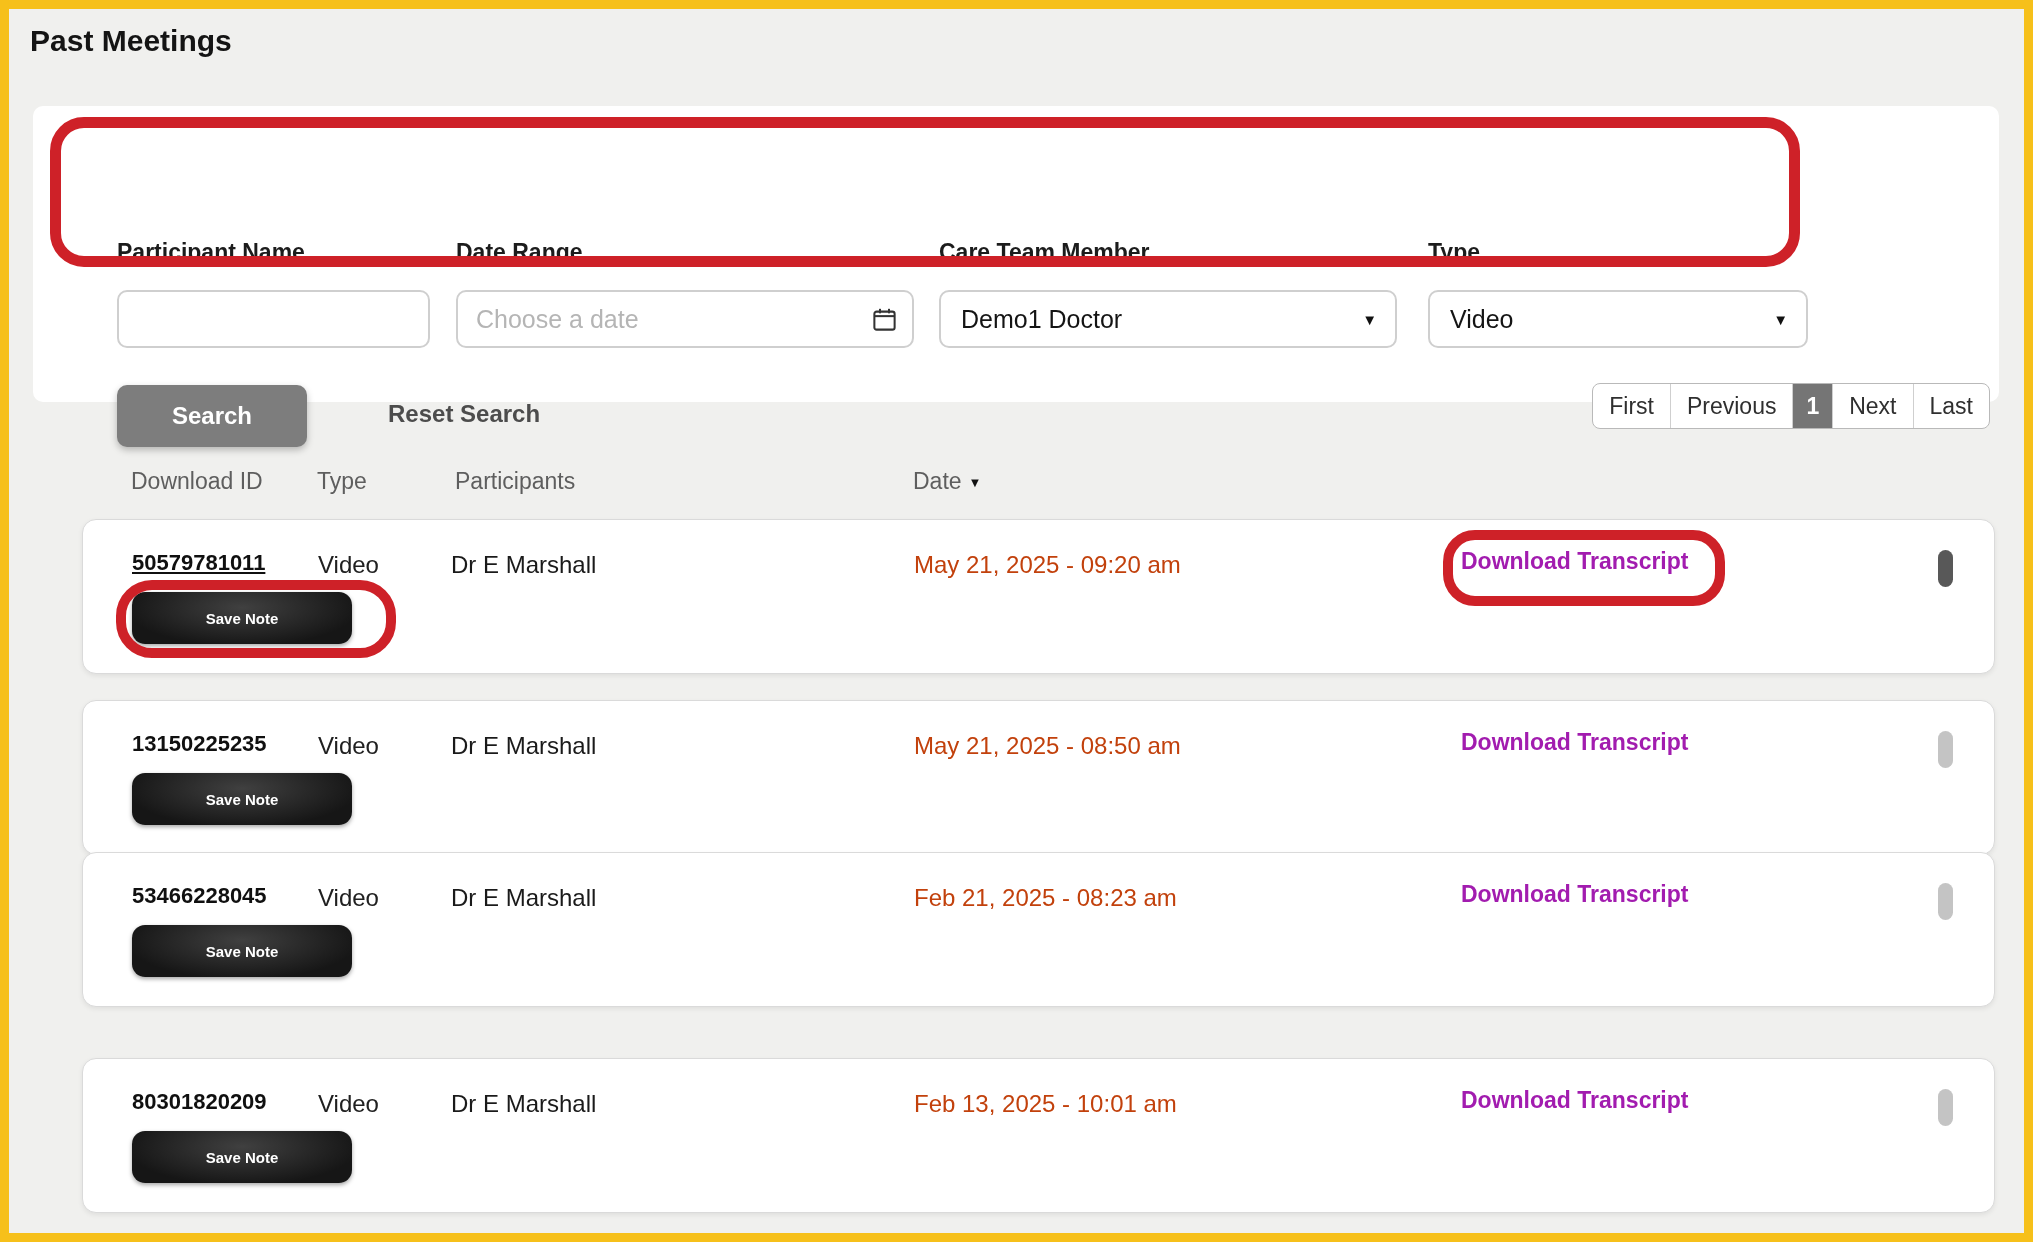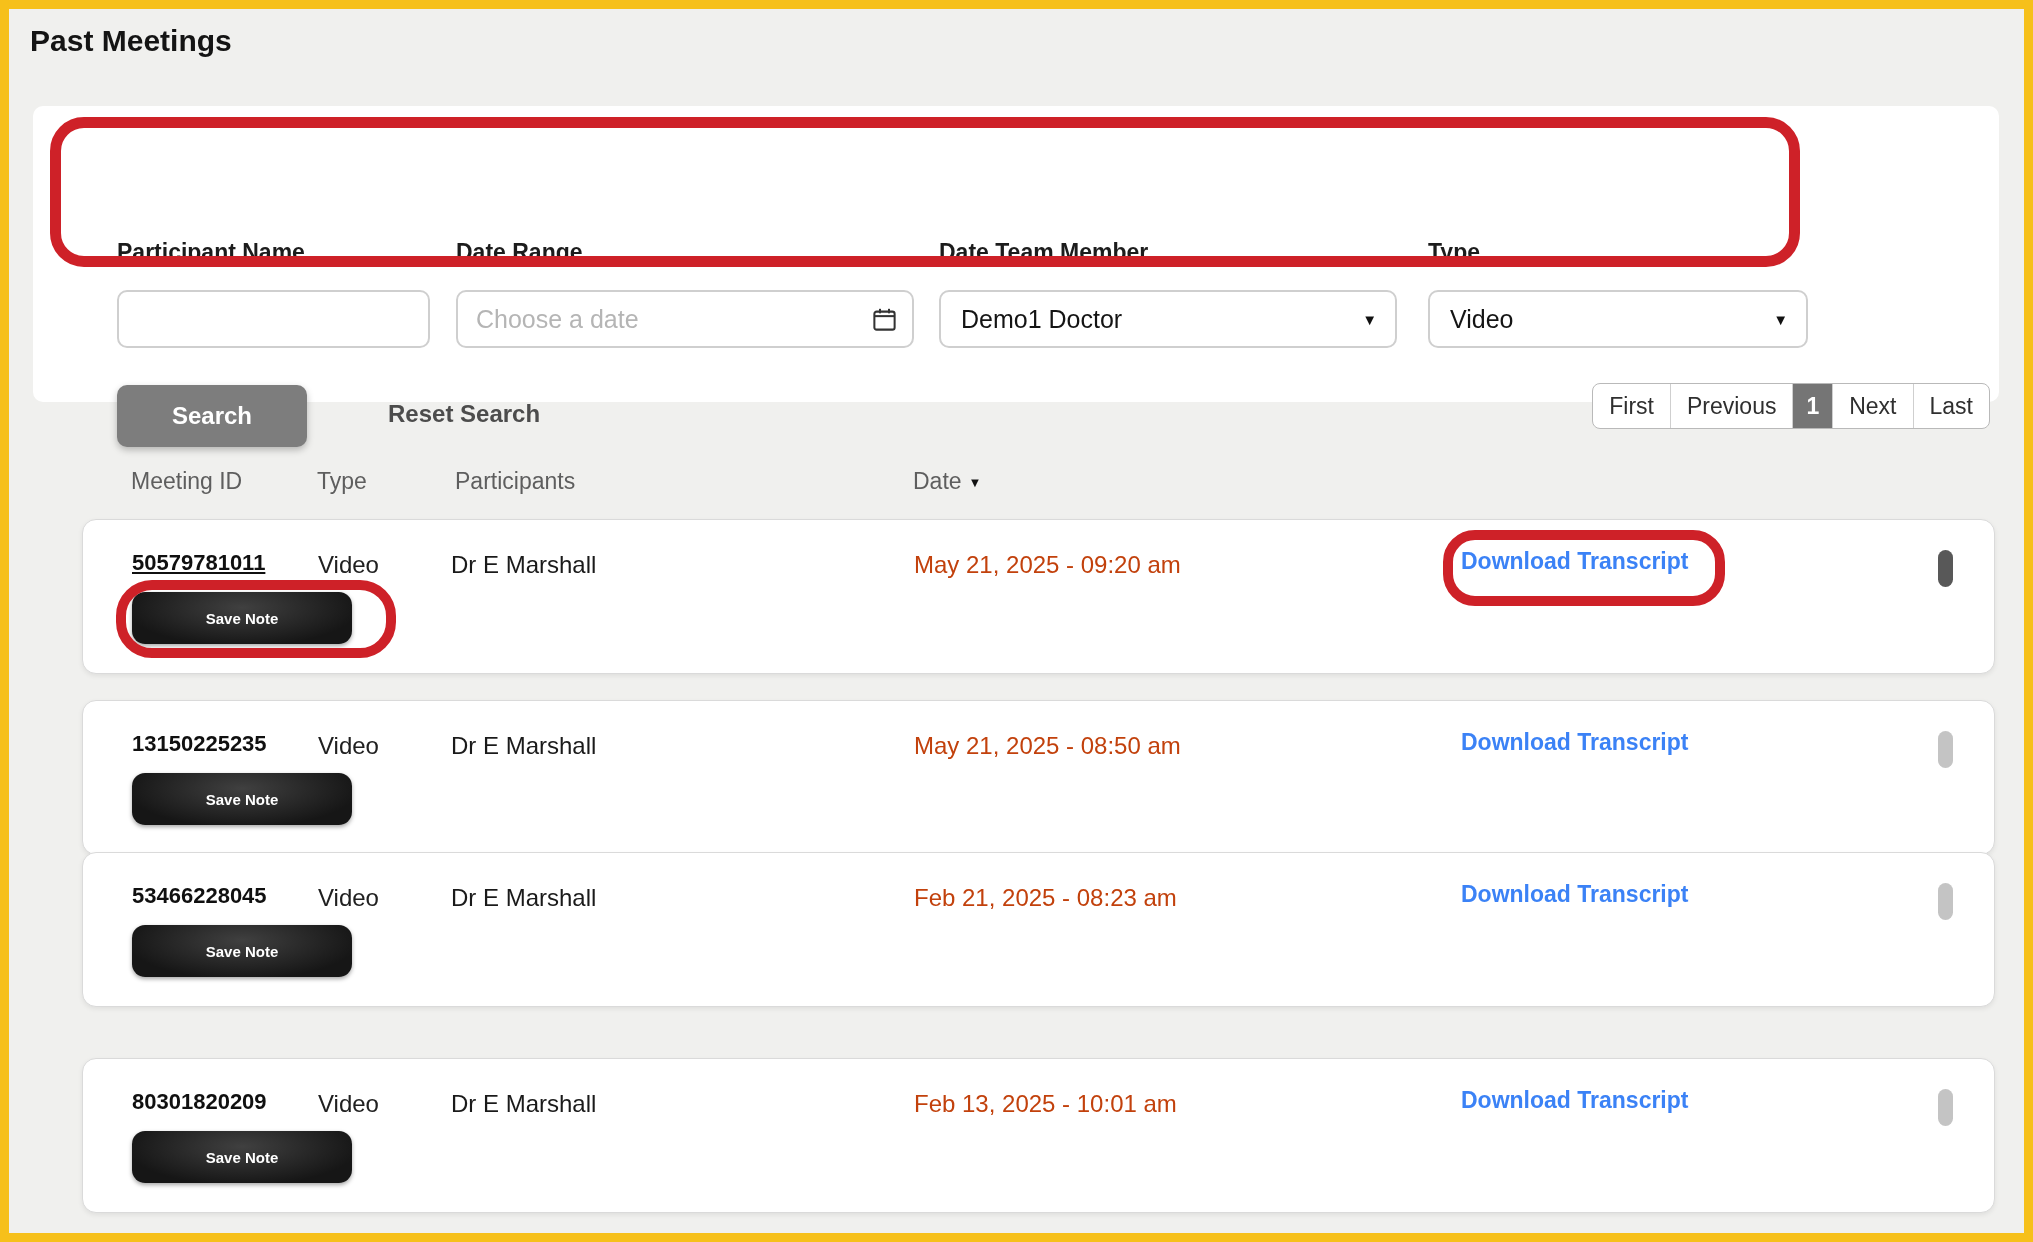--- a/index.html
+++ b/index.html
@@ -91,21 +91,21 @@
     box-shadow:0 2px 5px rgba(0,0,0,0.07);
   }
   .row-0 { top:519px; } .row-1 { top:700px; } .row-2 { top:852px; } .row-3 { top:1058px; }
   .cell-id   { position:absolute; left:49px;  top:30px; font-size:22px; font-weight:700; color:#101010; }
   .row-0 .cell-id { text-decoration:underline; cursor:pointer; }
   .cell-type { position:absolute; left:235px; top:31px; font-size:24px; color:#202020; }
   .cell-part { position:absolute; left:368px; top:31px; font-size:24px; color:#1a1a1a; }
   .cell-date { position:absolute; left:831px; top:31px; font-size:24px; color:#c2410c; }
   .download-link {
     position:absolute; left:1378px; top:28px;
-    font-size:23px; font-weight:700; color:#3b82f6; cursor:pointer;
+    font-size:23px; font-weight:700; color:#a21caf; cursor:pointer;
   }
   .capsule {
     position:absolute; left:1855px; top:30px; width:15px; height:37px;
     border-radius:9px; background:#c4c4c4; cursor:pointer;
   }
   .row-0 .capsule { background:#585858; }
   .save-note-button {
     position:absolute; left:49px; top:72px; width:220px; height:52px;
     border:none; border-radius:13px;
     background:radial-gradient(ellipse at 50% 30%, #404040 0%, #161616 75%);
@@ -120,21 +120,21 @@
 <body>
 
 <div class="page">
   <div class="frame"></div>
 
   <div class="page-title">Past Meetings</div>
 
   <section class="filter-panel">
     <div class="field-label lbl-participant">Participant Name</div>
     <div class="field-label lbl-daterange">Date Range</div>
-    <div class="field-label lbl-careteam">Date Team Member</div>
+    <div class="field-label lbl-careteam">Care Team Member</div>
     <div class="field-label lbl-type">Type</div>
 
     <input class="field-box box-participant" type="text" value="" style="">
 
     <div class="field-box box-daterange">
       <span class="placeholder-text">Choose a date</span>
       <svg class="calendar-icon" viewBox="0 0 24 24" fill="none" stroke="#333" stroke-width="1.8">
         <rect x="3" y="5" width="18" height="16" rx="2"></rect>
         <line x1="3" y1="9" x2="21" y2="9"></line>
         <line x1="8" y1="2.5" x2="8" y2="6.5"></line>
@@ -159,21 +159,21 @@
   <div class="annotation ann-filters"></div>
 
   <nav class="pagination">
     <span class="pg-item">First</span>
     <span class="pg-item">Previous</span>
     <span class="pg-item pg-active">1</span>
     <span class="pg-item">Next</span>
     <span class="pg-item">Last</span>
   </nav>
 
-  <div class="table-header th-id">Meeting ID</div>
+  <div class="table-header th-id">Download ID</div>
   <div class="table-header th-type">Type</div>
   <div class="table-header th-part">Participants</div>
   <div class="table-header th-date">
     <span>Date</span><span class="sort-icon">▼</span>
   </div>
 
   <div class="meeting-card row-0">
     <span class="cell-id">50579781011</span>
     <span class="cell-type">Video</span>
     <span class="cell-part">Dr E Marshall</span>

